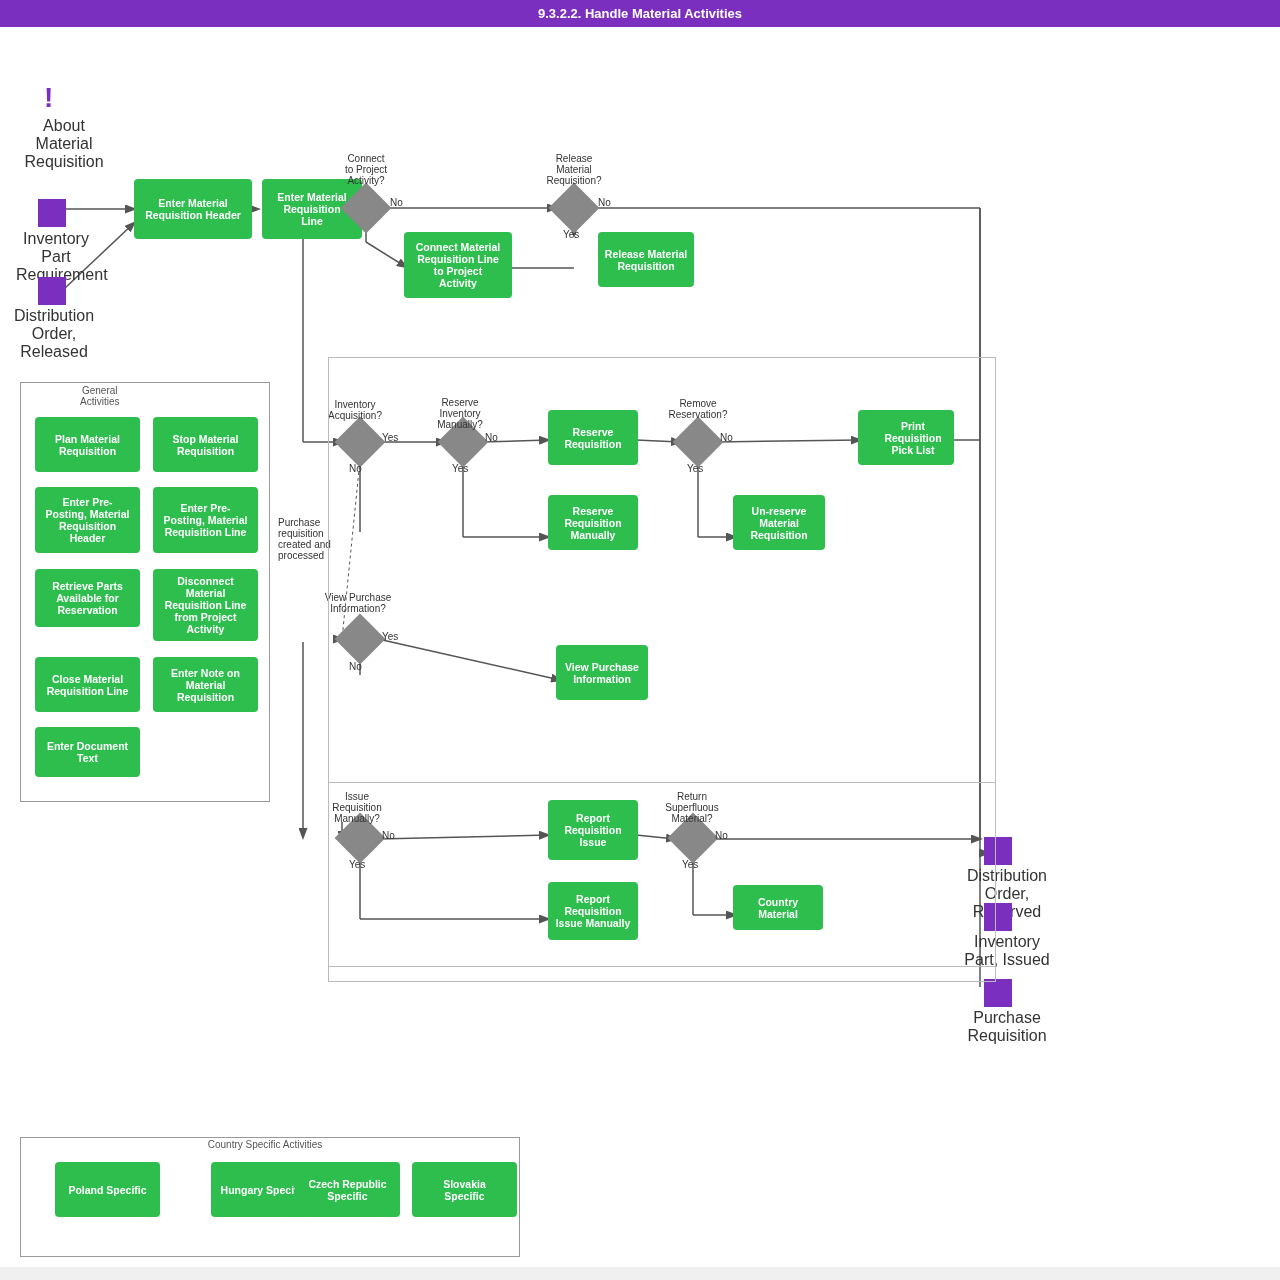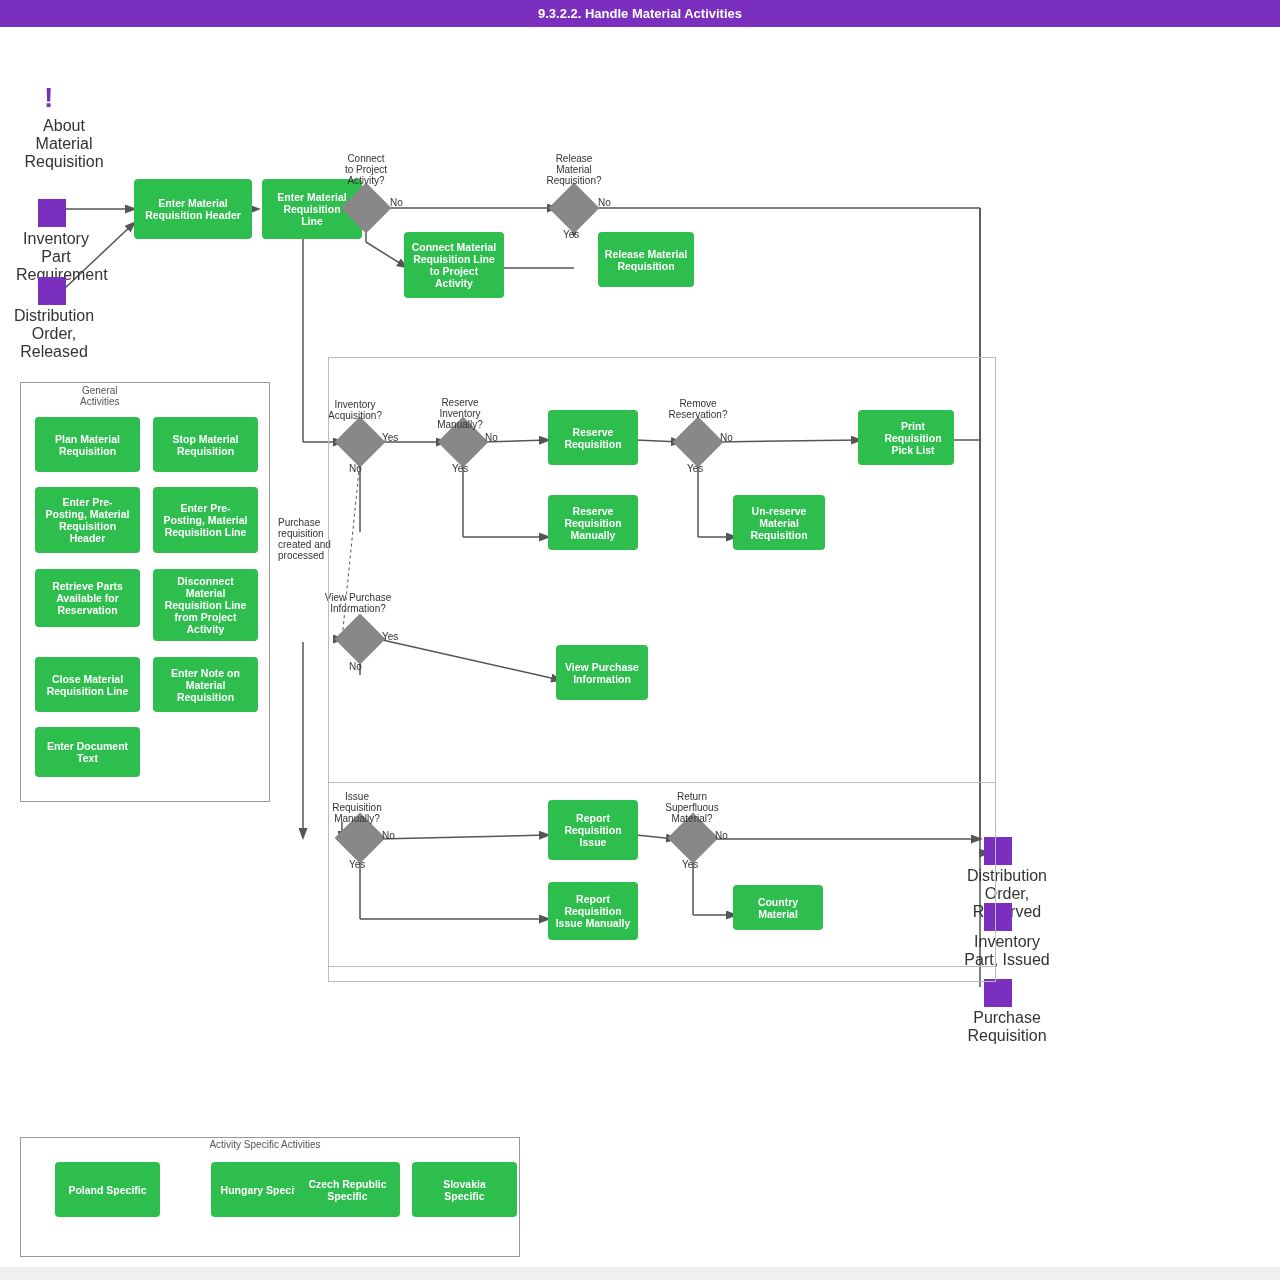--- a/index.html
+++ b/index.html
@@ -202,21 +202,21 @@
 
   <div class="diamond" style="left:348px; top:163px;"></div>
   <div class="diamond-label" style="left:326px; top:126px; width:80px;">Connect<br>to Project<br>Activity?</div>
   <div class="flow-label" style="left:390px; top:170px;">No</div>
 
   <div class="diamond" style="left:556px; top:163px;"></div>
   <div class="diamond-label" style="left:534px; top:126px; width:80px;">Release<br>Material<br>Requisition?</div>
   <div class="flow-label" style="left:598px; top:170px;">No</div>
   <div class="flow-label" style="left:563px; top:202px;">Yes</div>
 
-  <div class="green-box" style="left:404px; top:205px; width:100px; height:66px;">
+  <div class="green-box" style="left:404px; top:205px; width:108px; height:66px;">
     <span>Connect Material<br>Requisition Line<br>to Project<br>Activity</span>
   </div>
 
   <div class="green-box" style="left:598px; top:205px; width:96px; height:55px;">
     <span>Release Material<br>Requisition</span>
   </div>
 
   <div class="section-box" style="left:20px; top:355px; width:250px; height:420px;"></div>
   <div class="section-title" style="left:80px; top:358px;">General<br>Activities</div>
 
@@ -323,21 +323,21 @@
   <div class="purple-square" style="left:984px; top:810px;"></div>
   <div class="icon-label" style="left:962px; top:840px; width:90px;">Distribution<br>Order,<br>Reserved</div>
 
   <div class="purple-square" style="left:984px; top:876px;"></div>
   <div class="icon-label" style="left:962px; top:906px; width:90px;">Inventory<br>Part, Issued</div>
 
   <div class="purple-square" style="left:984px; top:952px;"></div>
   <div class="icon-label" style="left:962px; top:982px; width:90px;">Purchase<br>Requisition</div>
 
   <div class="section-box" style="left:20px; top:1110px; width:500px; height:120px;"></div>
-  <div class="section-title" style="left:165px; top:1112px; width:200px;">Activity Specific Activities</div>
+  <div class="section-title" style="left:165px; top:1112px; width:200px;">Country Specific Activities</div>
 
   <div class="green-box" style="left:55px; top:1135px; width:105px; height:55px;">
     <span>Poland Specific</span>
   </div>
 
   <div class="green-box" style="left:175px; top:1135px; width:105px; height:55px;margin-left:36px;">
     <span>Hungary Specific</span>
   </div>
 
   <div class="green-box" style="left:295px; top:1135px; width:105px; height:55px;">

